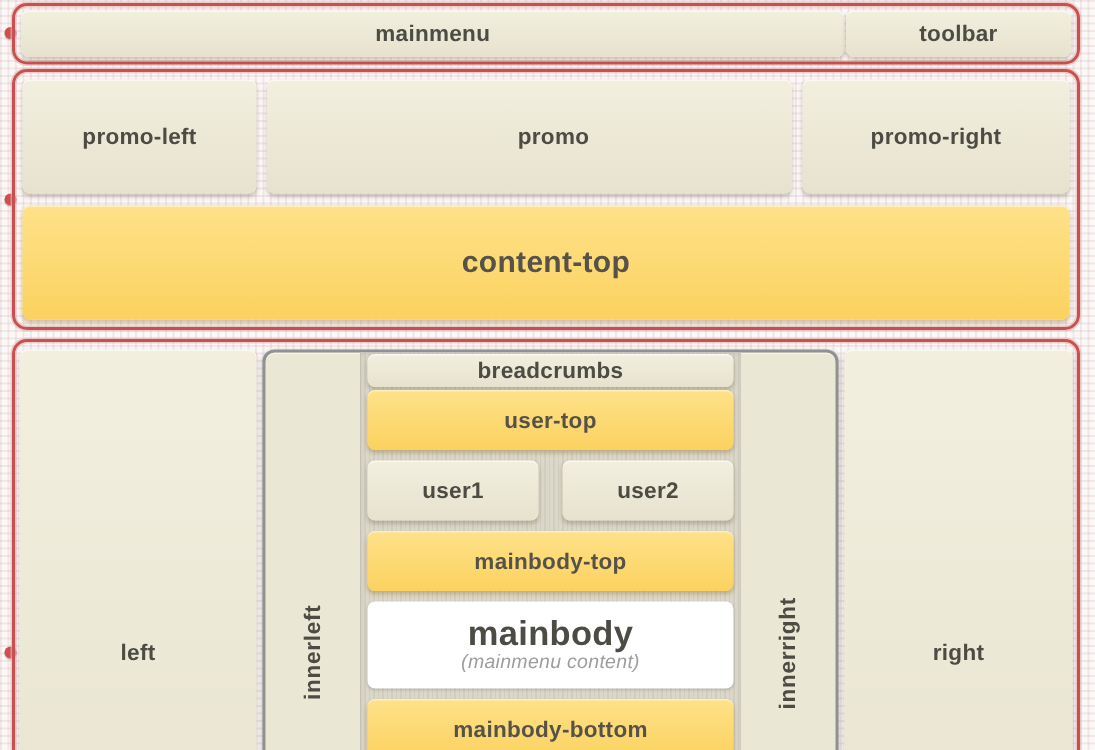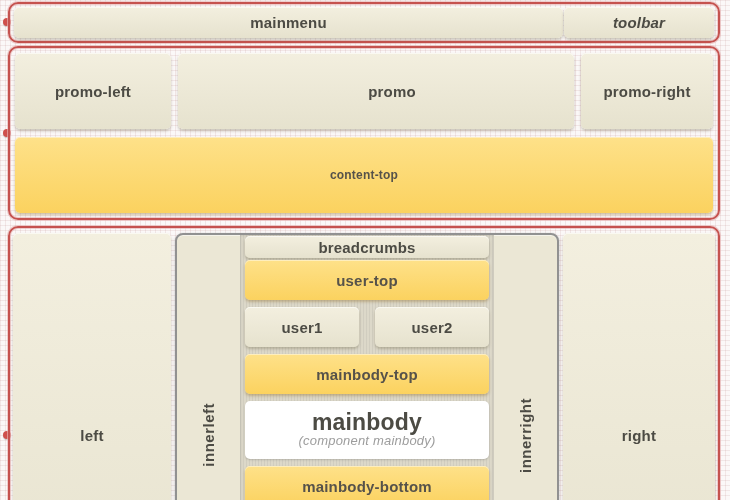--- a/index.html
+++ b/index.html
@@ -55,28 +55,28 @@
     color:#56524a;
   }
   .white-box {
     background:#ffffff;
     box-shadow:0 1px 2px rgba(100,100,100,0.3);
     flex-direction:column;
   }
 
   
   .mainmenu { flex:1; }
-  .toolbar  { width:150px;font-style:italic; }
+  .toolbar  { width:150px; }
 
   
   .promo-row { display:flex; gap:7px; height:76px; }
   .promo-left  { width:156px; }
   .promo-mid   { flex:1;padding-left:32px; }
-  .promo-right { width:132px; }
-  .content-top { flex:1; font-size:12px; }
+  .promo-right { width:178px; }
+  .content-top { flex:1; font-size:20px; }
 
   
   .col-left  { width:158px; }
   .col-right { width:152px; }
   .inner-panel {
     flex:1;
     border:2px solid #919191;
     border-radius:8px;
     background:#ebe7d5;
     box-shadow:0 1px 3px rgba(90,90,90,0.4), inset 0 1px 0 rgba(255,255,255,0.5);
@@ -141,21 +141,21 @@
     <div class="center-strip">
       <div class="box beige breadcrumbs">breadcrumbs</div>
       <div class="box yellow user-top">user-top</div>
       <div class="user-row">
         <div class="box beige">user1</div>
         <div class="box beige">user2</div>
       </div>
       <div class="box yellow mainbody-top">mainbody-top</div>
       <div class="box white-box mainbody">
         <span class="mainbody-title">mainbody</span>
-        <span class="mainbody-note">(component mainbody)</span>
+        <span class="mainbody-note">(mainmenu content)</span>
       </div>
       <div class="box yellow mainbody-bottom">mainbody-bottom</div>
     </div>
 
     <div class="v-zone">
       <span class="v-label">innerright</span>
     </div>
   </div>
 
   <div class="box beige col-right">right</div>

